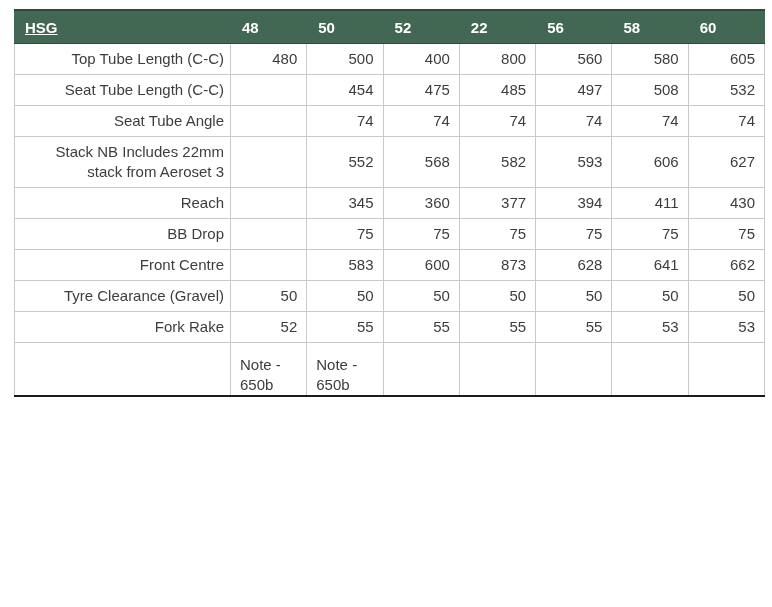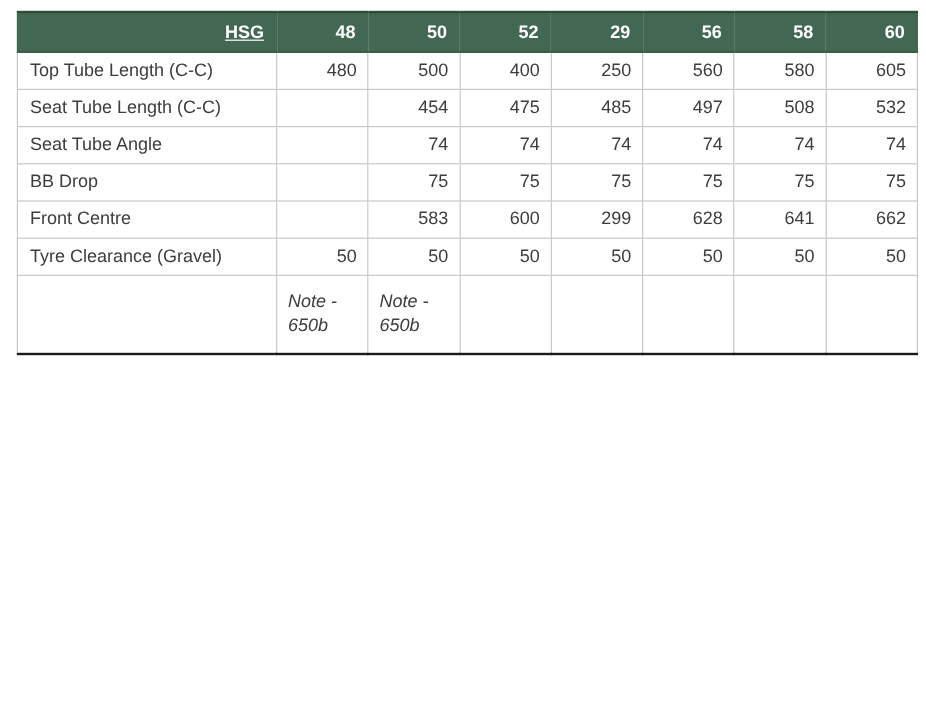--- a/index.html
+++ b/index.html
@@ -26,39 +26,39 @@
     margin: 9px 0 0 14px;
     font-size: 15px;
     color: var(--body-text);
     border: 1px solid var(--border);
     border-bottom: 2px solid var(--bottom-border);
   }
   thead th {
     background: var(--header-bg);
     color: var(--header-text);
     font-weight: bold;
-    text-align: right;
+    text-align: left;
     padding: 7px 10px 6px 11px;
     border: 1px solid var(--header-bg);
     border-top: 2px solid var(--header-border);
     border-bottom: 1px solid var(--header-border);
     line-height: 19px;
   }
   thead th.hsg { text-decoration: underline; padding-left: 10px; }
   tbody td {
     border: 1px solid var(--border);
     padding: 5px 9px;
     line-height: 20px;
     background: #ffffff;
     vertical-align: middle;
   }
-  tbody td.label { text-align: left; padding-left: 10px; padding-right: 6px; }
+  tbody td.label { text-align: right; padding-left: 10px; padding-right: 6px; }
   tbody td.num   { text-align: right; }
   tbody td.txt   { text-align: left; }
-  tbody tr.note-row td { padding-top: 12px; padding-bottom: 12px; vertical-align: top; font-style: italic; }
+  tbody tr.note-row td { padding-top: 12px; padding-bottom: 0; vertical-align: top; }
 </style>
 </head>
 <body>
 
 <div class="page">
   <table class="geo-table">
     <colgroup>
       <col style="width:216px">
       <col>
         <col>
@@ -67,33 +67,33 @@
         <col>
         <col>
         <col>
     </colgroup>
     <thead>
       <tr>
         <th class="hsg">HSG</th>
       <th>48</th>
           <th>50</th>
           <th>52</th>
-          <th>29</th>
+          <th>22</th>
           <th>56</th>
           <th>58</th>
           <th>60</th>
         </tr>
     </thead>
     <tbody>
         <tr>
           <td class="label">Top Tube Length (C-C)</td>
           <td class="num">480</td>
           <td class="num">500</td>
           <td class="num">400</td>
-          <td class="num">250</td>
+          <td class="num">800</td>
           <td class="num">560</td>
           <td class="num">580</td>
           <td class="num">605</td>
         </tr>
         <tr>
           <td class="label">Seat Tube Length (C-C)</td>
           <td class="txt"></td>
           <td class="num">454</td>
           <td class="num">475</td>
           <td class="num">485</td>
@@ -105,48 +105,78 @@
           <td class="label">Seat Tube Angle</td>
           <td class="txt"></td>
           <td class="num">74</td>
           <td class="num">74</td>
           <td class="num">74</td>
           <td class="num">74</td>
           <td class="num">74</td>
           <td class="num">74</td>
         </tr>
         <tr>
+          <td class="label">Stack NB Includes 22mm stack from Aeroset 3</td>
+          <td class="txt"></td>
+          <td class="num">552</td>
+          <td class="num">568</td>
+          <td class="num">582</td>
+          <td class="num">593</td>
+          <td class="num">606</td>
+          <td class="num">627</td>
+        </tr>
+        <tr>
+          <td class="label">Reach</td>
+          <td class="txt"></td>
+          <td class="num">345</td>
+          <td class="num">360</td>
+          <td class="num">377</td>
+          <td class="num">394</td>
+          <td class="num">411</td>
+          <td class="num">430</td>
+        </tr>
+        <tr>
           <td class="label">BB Drop</td>
           <td class="txt"></td>
           <td class="num">75</td>
           <td class="num">75</td>
           <td class="num">75</td>
           <td class="num">75</td>
           <td class="num">75</td>
           <td class="num">75</td>
         </tr>
         <tr>
           <td class="label">Front Centre</td>
           <td class="txt"></td>
           <td class="num">583</td>
           <td class="num">600</td>
-          <td class="num">299</td>
+          <td class="num">873</td>
           <td class="num">628</td>
           <td class="num">641</td>
           <td class="num">662</td>
         </tr>
         <tr>
           <td class="label">Tyre Clearance (Gravel)</td>
           <td class="num">50</td>
           <td class="num">50</td>
           <td class="num">50</td>
           <td class="num">50</td>
           <td class="num">50</td>
           <td class="num">50</td>
           <td class="num">50</td>
+        </tr>
+        <tr>
+          <td class="label">Fork Rake</td>
+          <td class="num">52</td>
+          <td class="num">55</td>
+          <td class="num">55</td>
+          <td class="num">55</td>
+          <td class="num">55</td>
+          <td class="num">53</td>
+          <td class="num">53</td>
         </tr>
         <tr class="note-row">
           <td class="label"></td>
           <td class="txt">Note - 650b</td>
           <td class="txt">Note - 650b</td>
           <td class="txt"></td>
           <td class="txt"></td>
           <td class="txt"></td>
           <td class="txt"></td>
           <td class="txt"></td>

